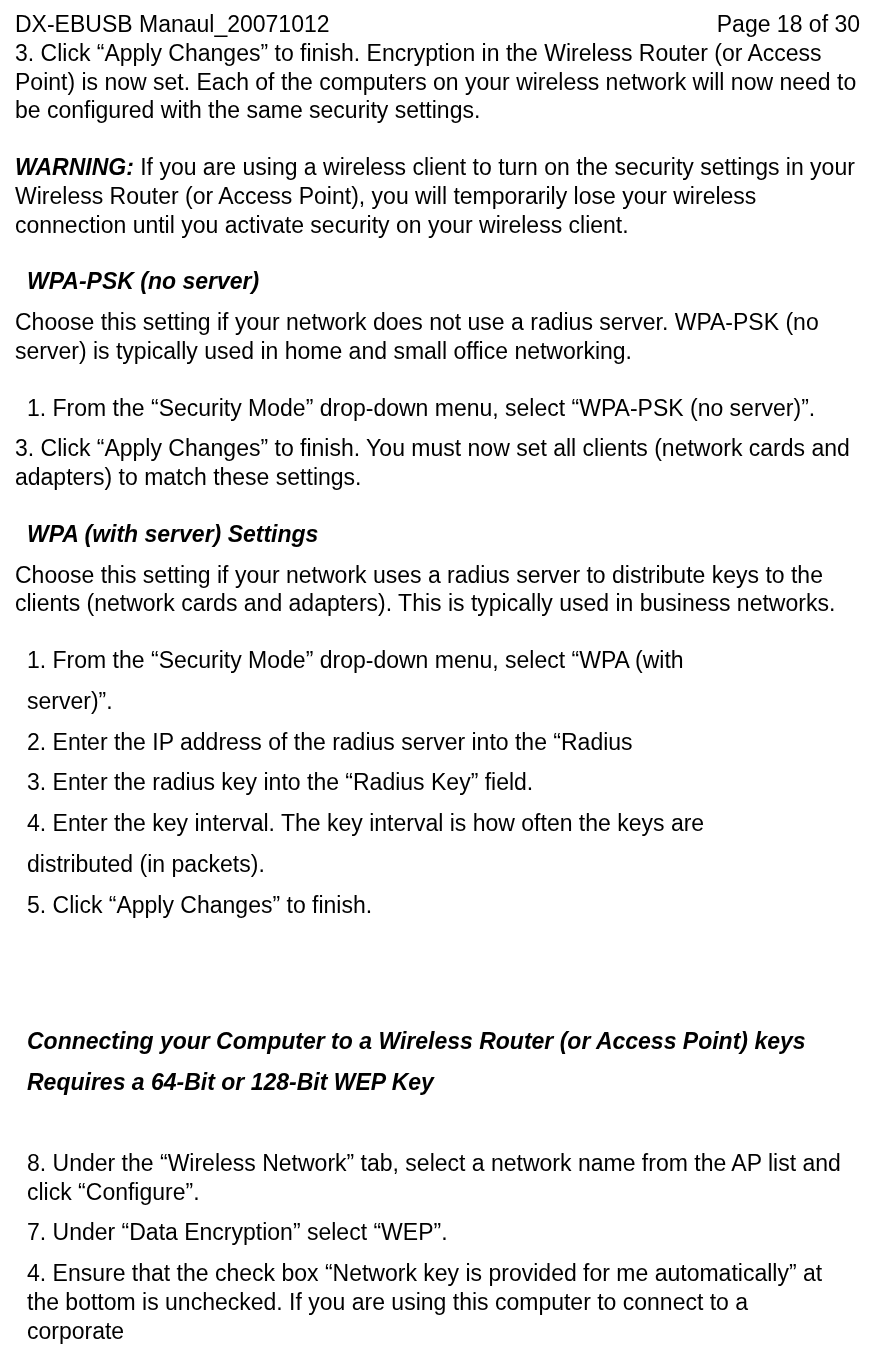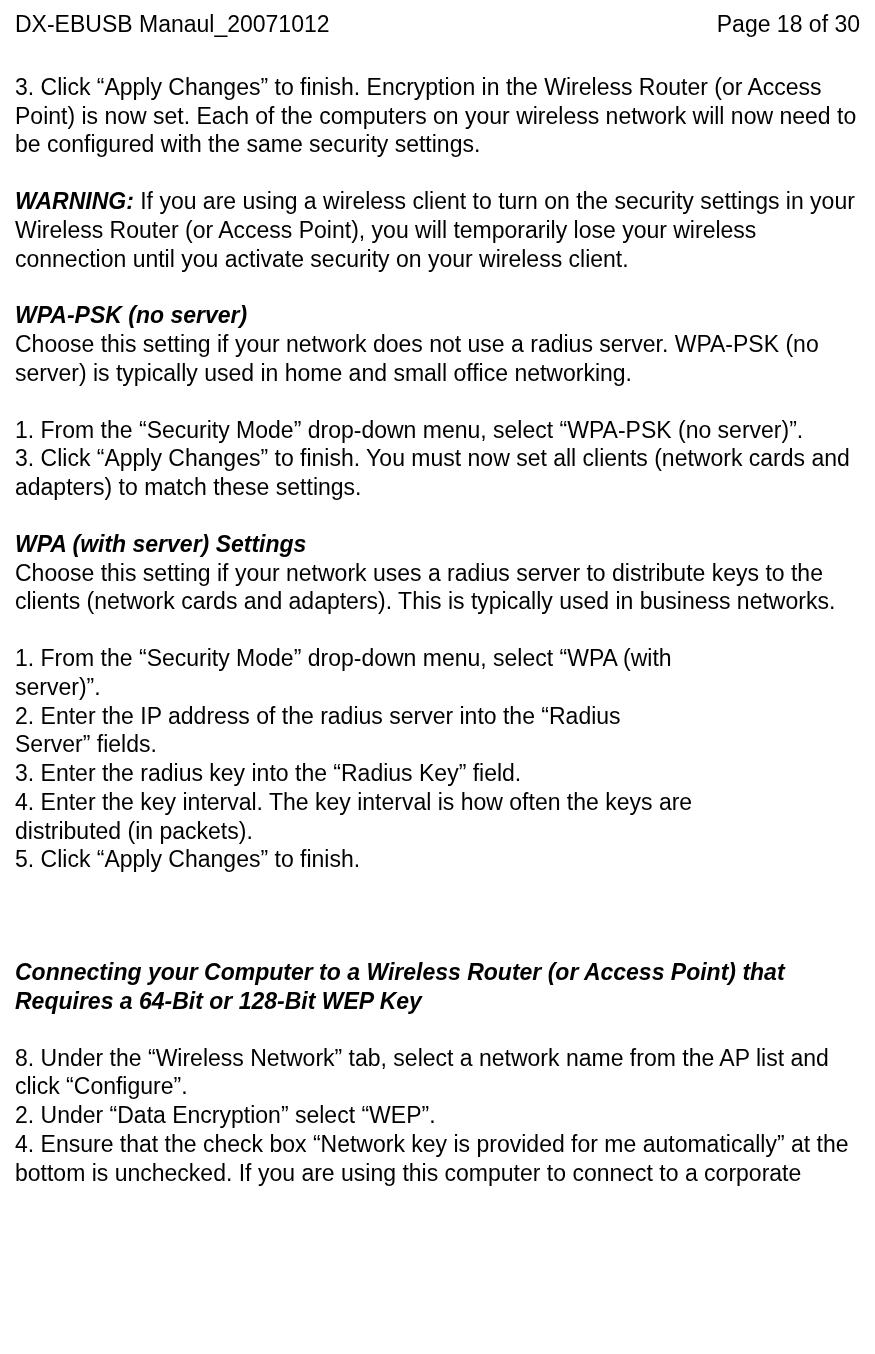--- a/index.html
+++ b/index.html
@@ -13,25 +13,24 @@
   }
   .page {
     width: 875px;
     min-height: 1354px;
     box-sizing: border-box;
     padding: 10px 15px 0 15px;
   }
   .header-row {
     display: flex;
     justify-content: space-between;
-    margin-bottom: 34px;
   }
   .bold { font-weight: bold; font-style: italic; }
   .para { margin-bottom: 28px; }
-  .block { margin: 0; }
+  .block { margin: 12px; }
   .gap-small { height: 28px; }
   .gap-big { height: 84px; }
 </style>
 </head>
 <body>
 
 <div class="page">
 
   <div class="header-row">
     <span>DX-EBUSB Manaul_20071012</span>
@@ -49,30 +48,29 @@
 
   <div class="block">1. From the “Security Mode” drop-down menu, select “WPA-PSK (no server)”.</div>
   <div class="para">3. Click “Apply Changes” to finish. You must now set all clients (network cards and adapters) to match these settings.</div>
 
   <div class="block bold">WPA (with server) Settings</div>
   <div class="para">Choose this setting if your network uses a radius server to distribute keys to the clients (network cards and adapters). This is typically used in business networks.</div>
 
   <div class="block">1. From the “Security Mode” drop-down menu, select “WPA (with</div>
   <div class="block">server)”.</div>
   <div class="block">2. Enter the IP address of the radius server into the “Radius</div>
-  <div class="block">Server” fields.</div>
   <div class="block">3. Enter the radius key into the “Radius Key” field.</div>
   <div class="block">4. Enter the key interval. The key interval is how often the keys are</div>
   <div class="block">distributed (in packets).</div>
   <div class="block">5. Click “Apply Changes” to finish.</div>
 
   <div class="gap-big"></div>
 
-  <div class="block bold">Connecting your Computer to a Wireless Router (or Access Point) that</div>
+  <div class="block bold">Connecting your Computer to a Wireless Router (or Access Point) keys</div>
   <div class="block bold">Requires a 64-Bit or 128-Bit WEP Key</div>
 
   <div class="gap-small"></div>
 
   <div class="block">8. Under the “Wireless Network” tab, select a network name from the AP list and click “Configure”.</div>
-  <div class="block">2. Under “Data Encryption” select “WEP”.</div>
+  <div class="block">7. Under “Data Encryption” select “WEP”.</div>
   <div class="block">4. Ensure that the check box “Network key is provided for me automatically” at the bottom is unchecked. If you are using this computer to connect to a corporate</div>
 
 </div>
 
 </body></html>

